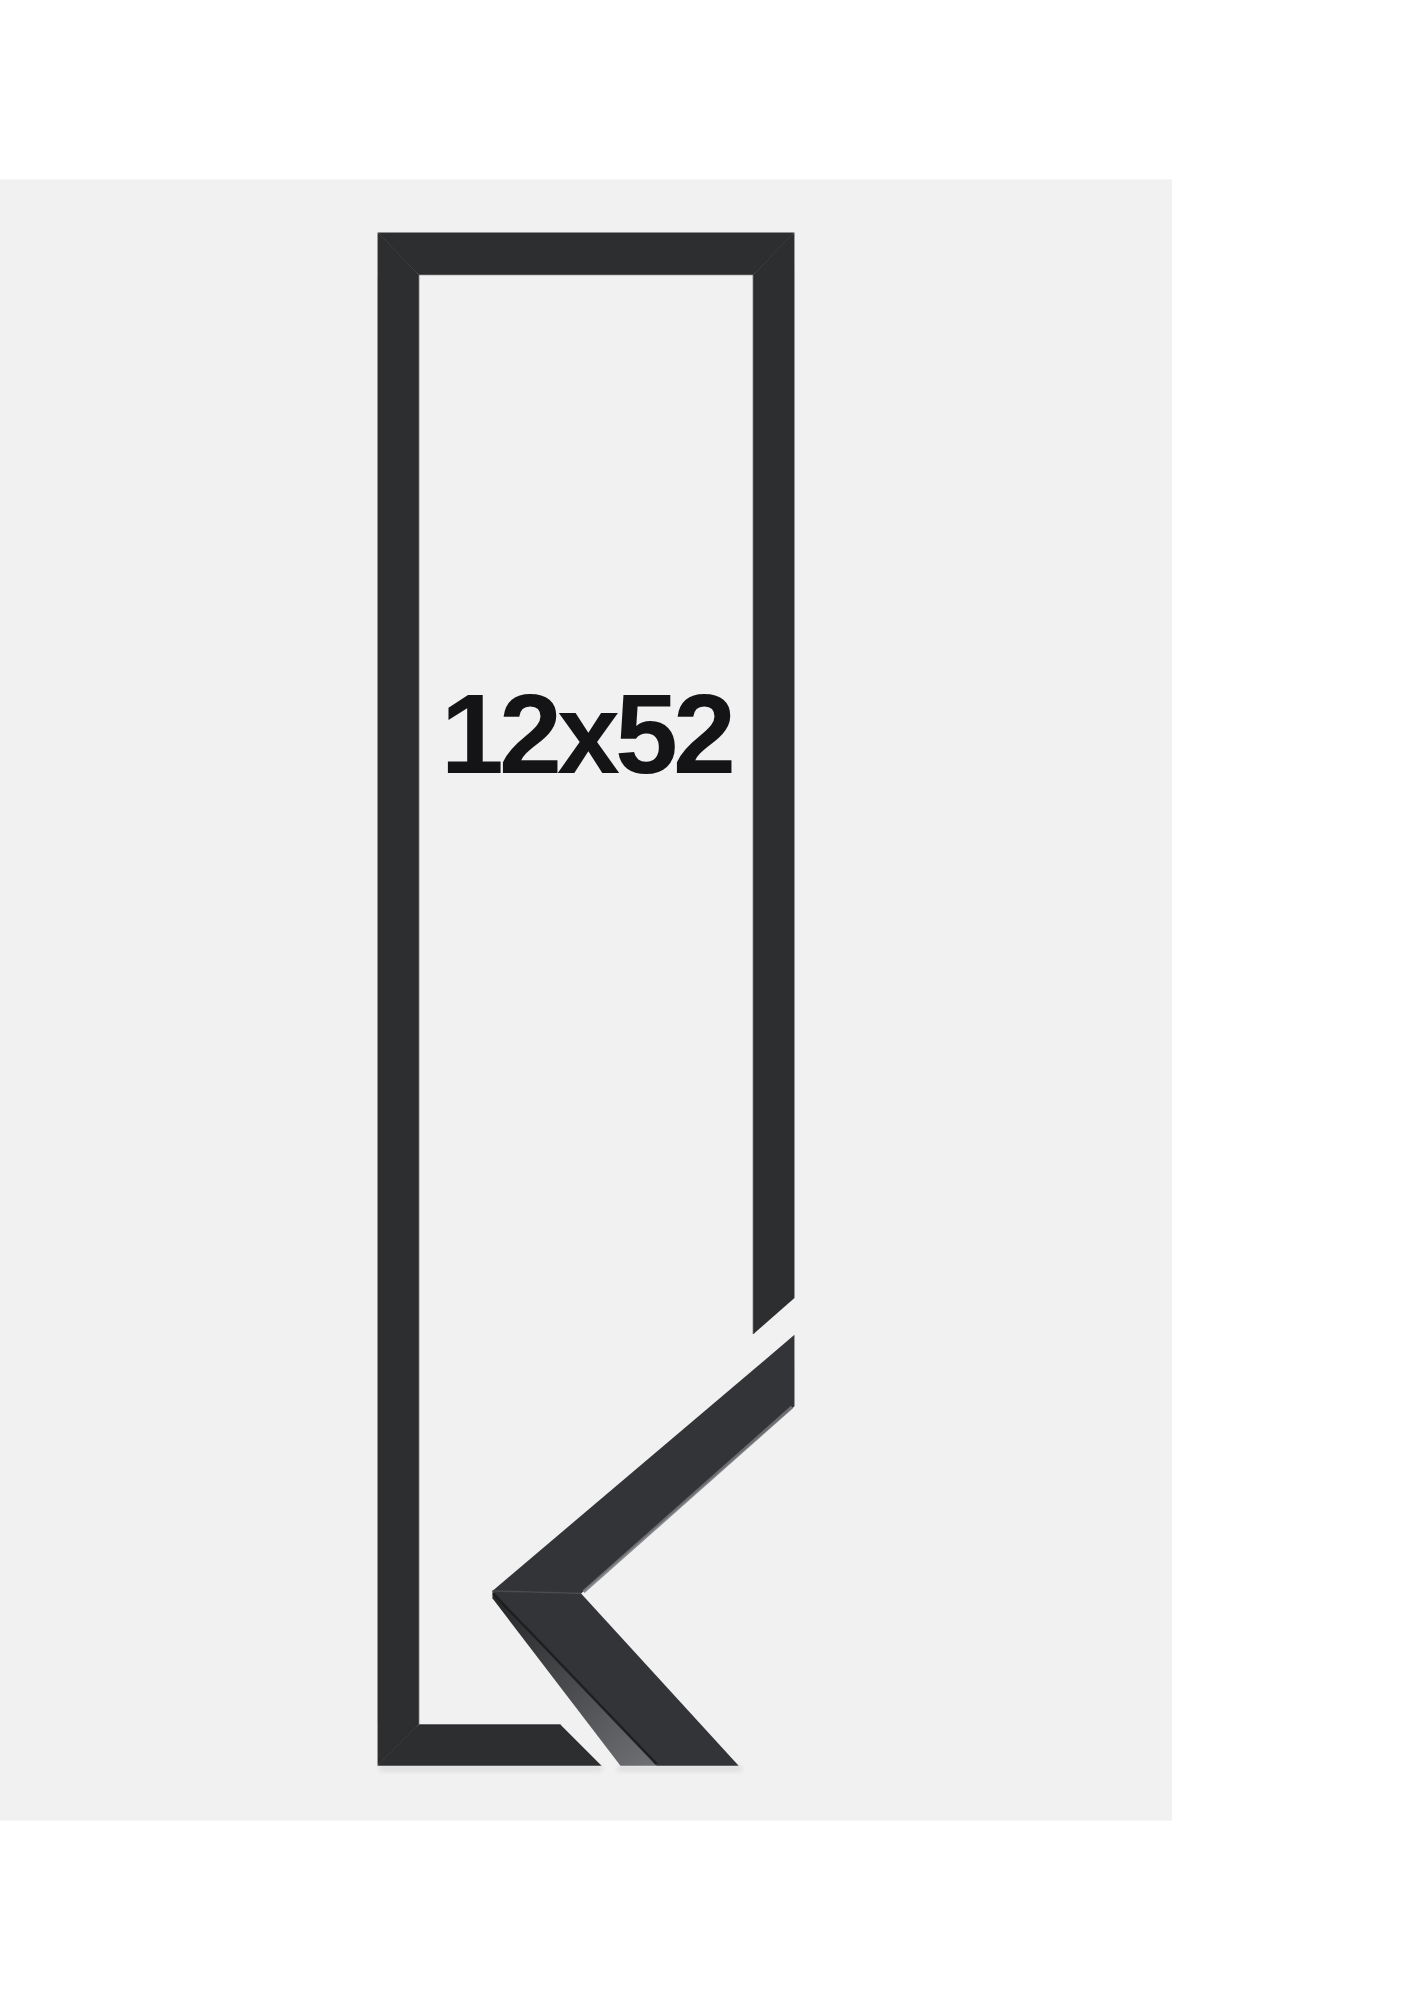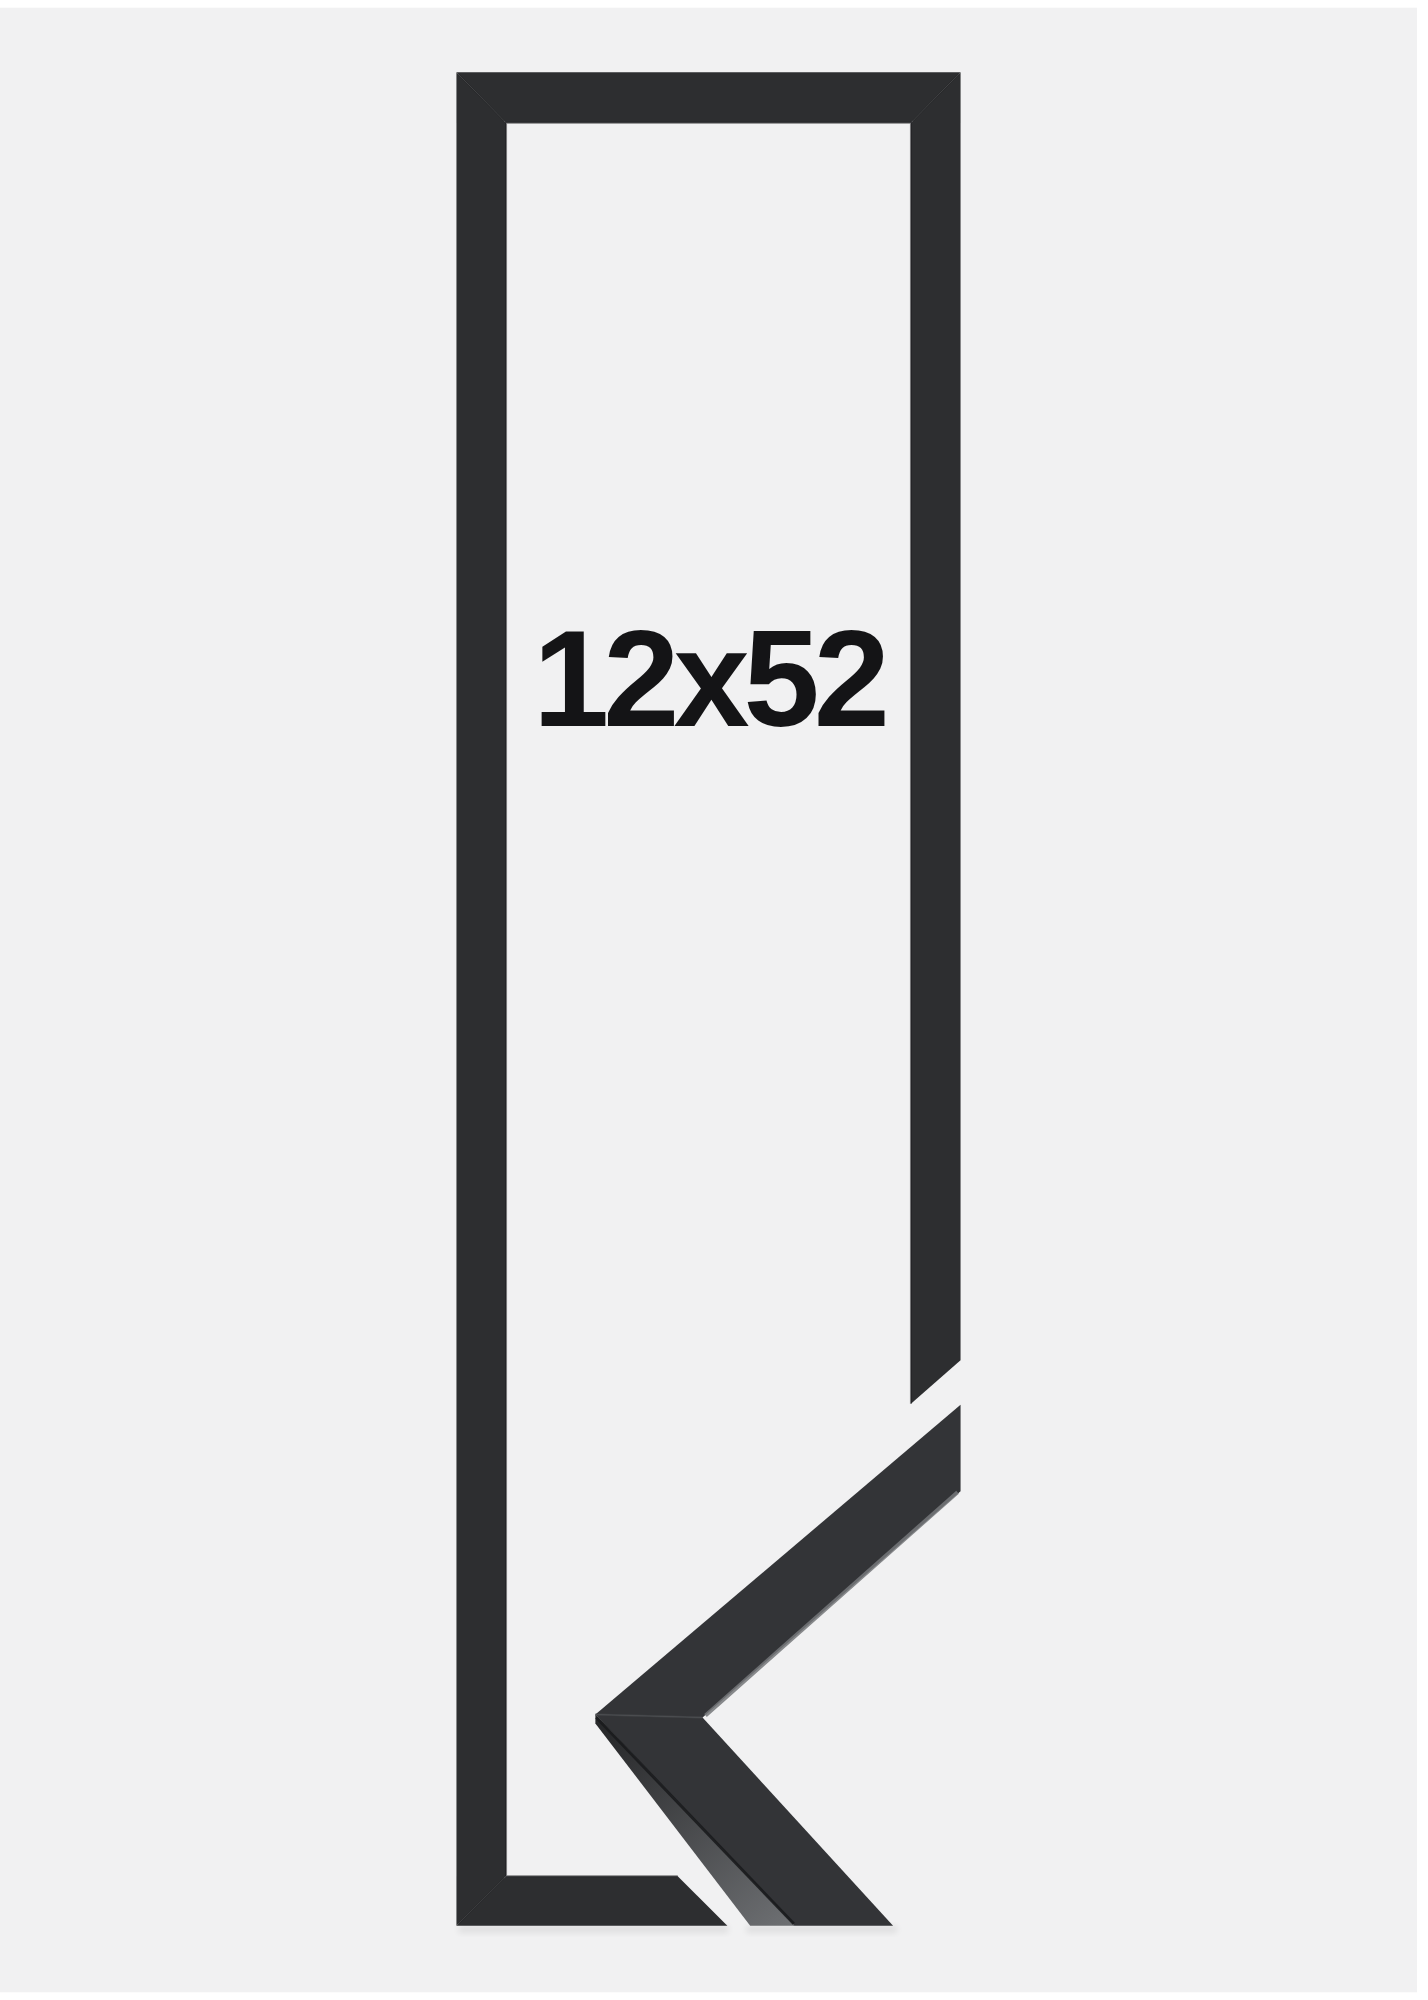--- a/index.html
+++ b/index.html
@@ -2,21 +2,21 @@
 <html><head>
 <meta charset="utf-8">
 <style>
   html, body {
     margin: 0;
     padding: 0;
     background: #ffffff;
   }
   .stage {
     position: relative;
-    width: 1417px;
+    width: 1172px;
     height: 2000px;
     overflow: hidden;
     font-family: "Liberation Sans", "DejaVu Sans", sans-serif;
   }
   .stage svg {
     display: block;
     width: 100%;
     height: 100%;
   }
   .size-label-text {

